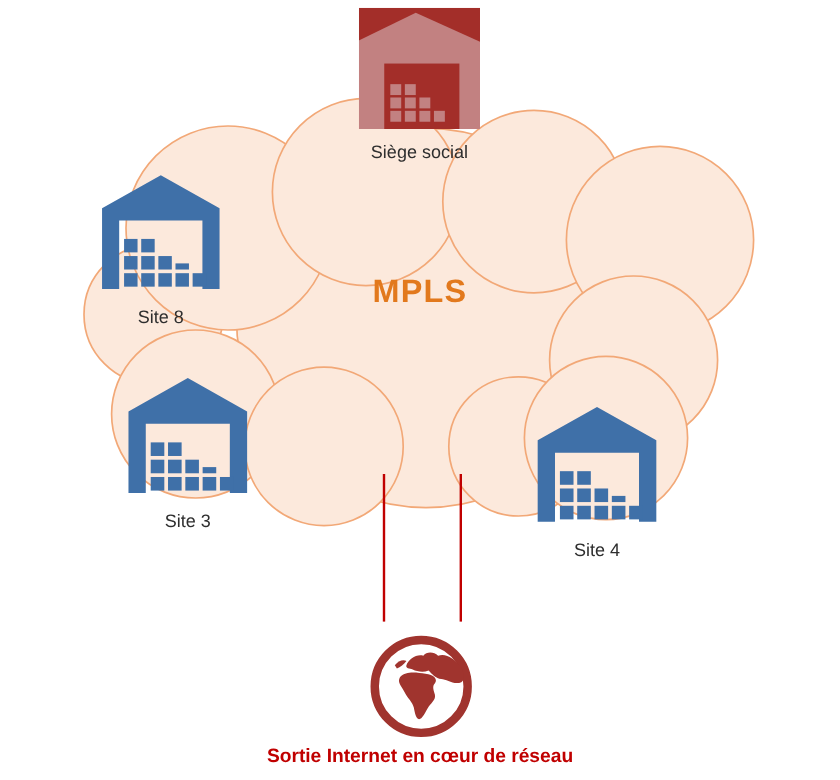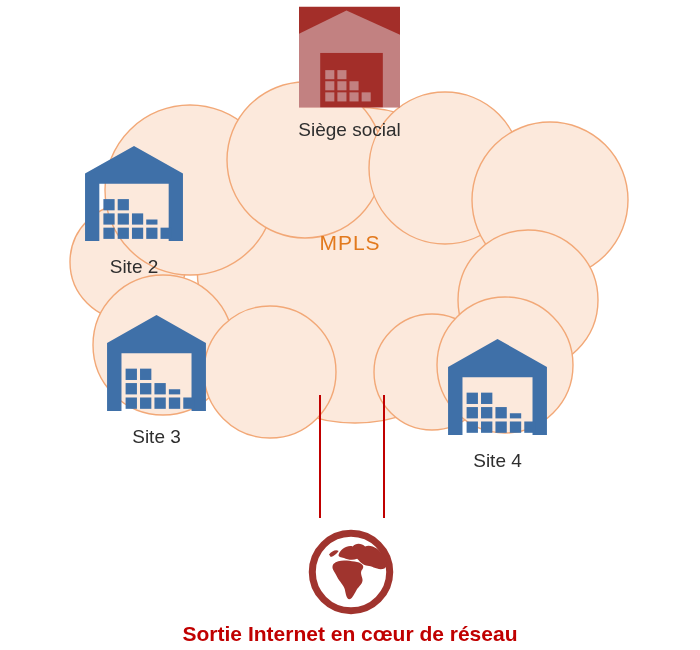--- a/index.html
+++ b/index.html
@@ -19,40 +19,40 @@
   }
   .cloud-svg circle {
     fill: #FCE9DC;
     stroke: #F2A877;
     stroke-width: 1.4;
   }
   .mpls-label {
     position: absolute;
     left: 350px; top: 243px;
     transform: translate(-50%, -50%);
-    font-size: 21px;
-    font-weight: 400;
+    font-size: 27px;
+    font-weight: 700;
     letter-spacing: 1px;
     color: #E2791D;
     z-index: 2;
     white-space: nowrap;
   }
   .node {
     position: absolute;
     z-index: 3;
   }
   .node-icon { display: block; width: 100%; height: 100%; }
   .node-icon.site { fill: #3F70A8; }
   .node-label {
     position: absolute;
     top: 100%;
     left: 50%;
     transform: translateX(-50%);
     margin-top: 11px;
-    font-size: 19px;
+    font-size: 15px;
     color: #2E2E2E;
     white-space: nowrap;
   }
   .node-siege { left: 299px; top: 6px; width: 101px; height: 102px; }
   .node-site2 { left: 83px;  top: 143px; width: 102px; height: 102px; }
   .node-site3 { left: 515px; top: 150px; width: 100px; height: 100px; }
   .node-site1 { left: 105px; top: 312px; width: 103px; height: 103px; }
   .node-site4 { left: 446px; top: 336px; width: 103px; height: 103px; }
   .link-line {
     position: absolute;
@@ -68,21 +68,21 @@
     position: absolute;
     left: 307px; top: 528px;
     width: 88px; height: 88px;
     z-index: 3;
   }
   .internet-caption {
     position: absolute;
     left: 0; right: 0;
     top: 622px;
     text-align: center;
-    font-size: 21px;
+    font-size: 16px;
     font-weight: 700;
     color: #C00000;
     z-index: 3;
   }
   .defs-holder { position: absolute; width: 0; height: 0; overflow: hidden; }
 </style>
 </head>
 <body>
 
 <div class="stage">
@@ -149,21 +149,21 @@
     <svg class="node-icon" viewBox="0 0 100 100">
         <use href="#sym-hq"></use>
       </svg>
     <div class="node-label">Siège social</div>
   </div>
 
   <div class="node node-site2">
     <svg class="node-icon site" viewBox="0 0 100 100">
         <use href="#sym-warehouse"></use>
       </svg>
-    <div class="node-label">Site 2</div>
+    <div class="node-label">Site 8</div>
   </div>
 
 
   <div class="node node-site1">
     <svg class="node-icon site" viewBox="0 0 100 100">
         <use href="#sym-warehouse"></use>
       </svg>
     <div class="node-label">Site 3</div>
   </div>
 

